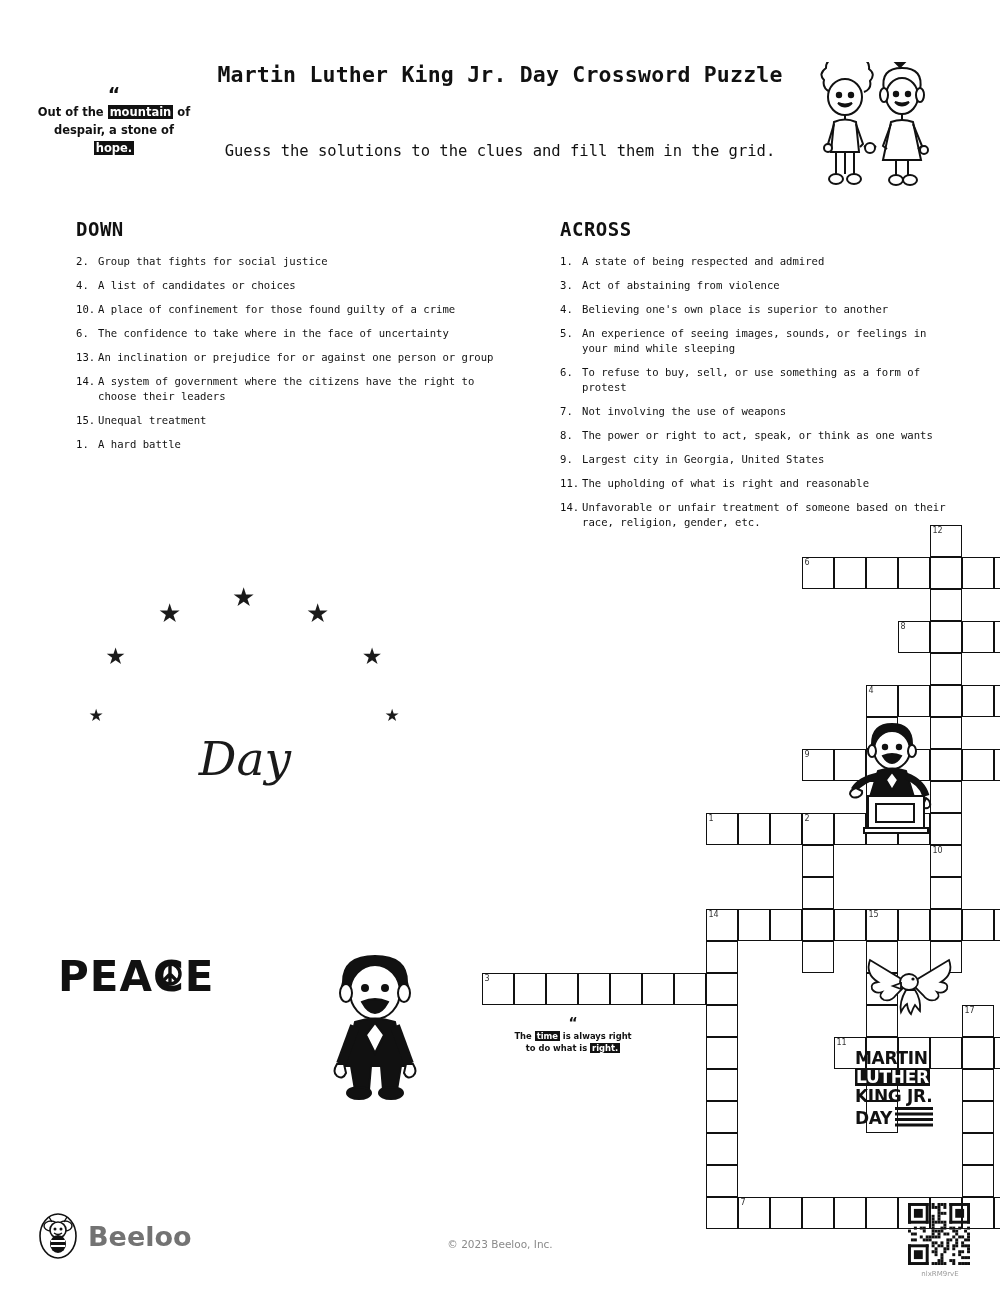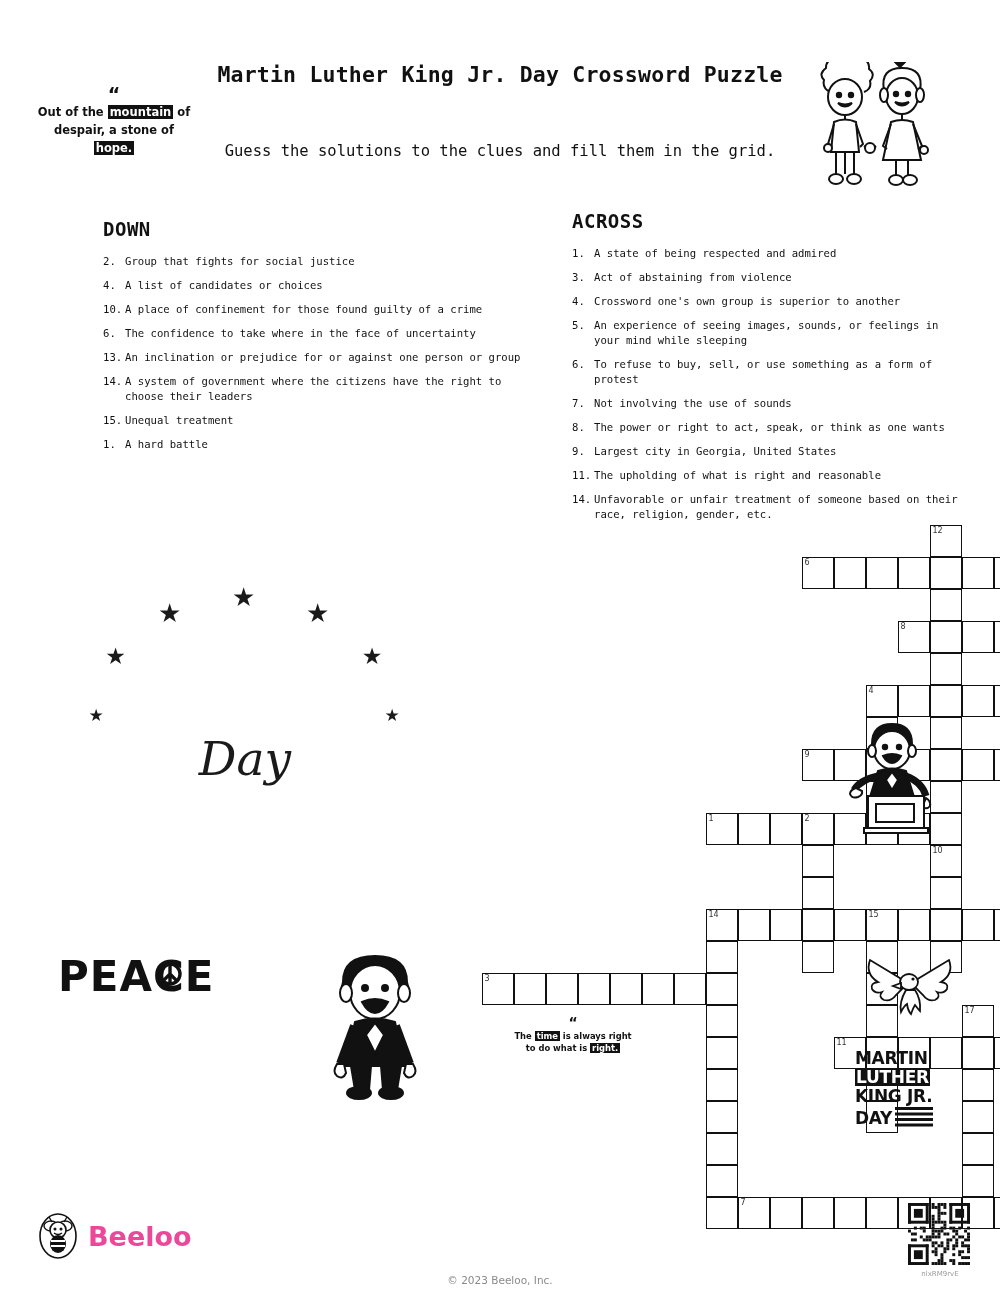--- a/index.html
+++ b/index.html
@@ -35,22 +35,22 @@
     font-family:"DejaVu Sans", sans-serif; font-weight:bold; font-size:8.4px;
     line-height:1.5; color:#111;}
   #quote-mid .qmark{font-size:14px;line-height:0.7;display:block;margin-bottom:2px;}
 
   
   .clue-head{
     font-family:"DejaVu Sans Mono", monospace;
     font-size:19px;font-weight:bold;letter-spacing:0.5px;color:#111;
     margin-bottom:14px;
   }
-  #down-col{left:103px;top:218px;width:420px;}
-  #across-col{left:560px;top:210px;width:390px;margin-left:12px;}
+  #down-col{left:76px;top:218px;width:420px;}
+  #across-col{left:560px;top:218px;width:390px;}
   .clue{
     display:flex;font-family:"DejaVu Sans Mono", monospace;
     font-size:10.6px;line-height:1.42;color:#111;margin-bottom:9px;
   }
   .clue .num{flex:0 0 22px;text-align:left;}
   .clue .txt{flex:1;}
 
   
   #grid{left:0;top:0;width:1000px;height:1294px;}
   .cell{
@@ -87,22 +87,22 @@
   #mlk-stamp{left:855px;top:1050px;width:95px;
     font-family:"DejaVu Sans", sans-serif;font-weight:bold;
     font-size:17px;line-height:1.0;color:#111;letter-spacing:-0.3px;}
   #mlk-stamp div{margin-bottom:2px;}
   #mlk-stamp .inv{background:#111;color:#fff;padding:0 1px;display:inline-block;}
   #mlk-stamp .lastline{display:flex;align-items:flex-end;gap:3px;}
 
   
   #footer-logo{left:38px;top:1212px;display:flex;align-items:center;gap:10px;}
   #footer-brand{font-family:"DejaVu Sans", sans-serif;font-weight:bold;
-    font-size:27px;color:#ec4899;}
-  #copyright{left:0;right:0;top:1274px;text-align:center;
+    font-size:27px;color:#737373;}
+  #copyright{left:0;right:0;top:1238px;text-align:center;
     font-family:"DejaVu Sans", sans-serif;font-size:10.5px;color:#8a8a8a;}
   #qr-code{left:908px;top:1203px;width:62px;height:62px;}
   #qr-caption{left:900px;top:1270px;width:80px;text-align:center;
     font-family:"DejaVu Sans", sans-serif;font-size:7px;color:#9a9a9a;}
 
   
   #kids-illo{left:812px;top:62px;}
   #podium-illo{left:848px;top:718px;}
   #man-illo{left:315px;top:948px;}
   #dove-illo{left:862px;top:952px;}
@@ -202,33 +202,33 @@
   <div class="clue">
       <span class="num">1.</span>
       <span class="txt">A state of being respected and admired</span>
     </div>
   <div class="clue">
       <span class="num">3.</span>
       <span class="txt">Act of abstaining from violence</span>
     </div>
   <div class="clue">
       <span class="num">4.</span>
-      <span class="txt">Crossword one's own group is superior to another</span>
+      <span class="txt">Believing one's own place is superior to another</span>
     </div>
   <div class="clue">
       <span class="num">5.</span>
       <span class="txt">An experience of seeing images, sounds, or feelings in your mind while sleeping</span>
     </div>
   <div class="clue">
       <span class="num">6.</span>
       <span class="txt">To refuse to buy, sell, or use something as a form of protest</span>
     </div>
   <div class="clue">
       <span class="num">7.</span>
-      <span class="txt">Not involving the use of sounds</span>
+      <span class="txt">Not involving the use of weapons</span>
     </div>
   <div class="clue">
       <span class="num">8.</span>
       <span class="txt">The power or right to act, speak, or think as one wants</span>
     </div>
   <div class="clue">
       <span class="num">9.</span>
       <span class="txt">Largest city in Georgia, United States</span>
     </div>
   <div class="clue">

